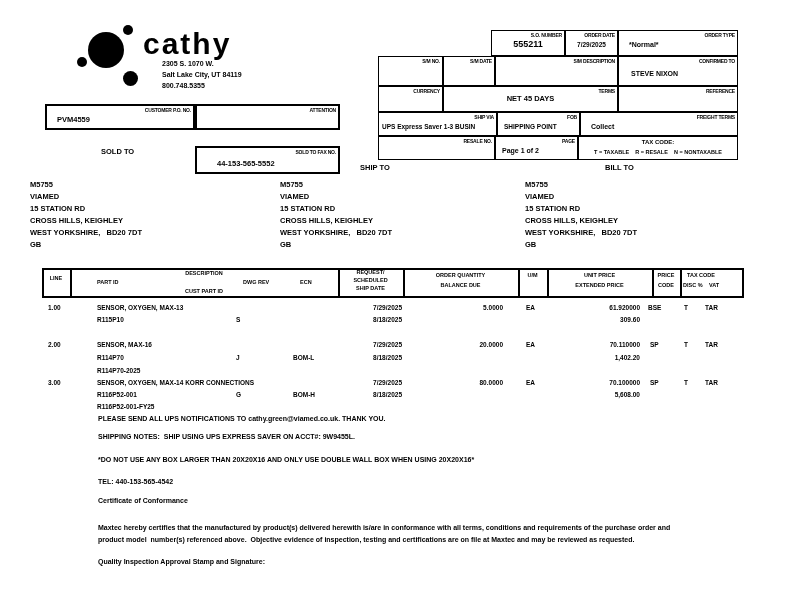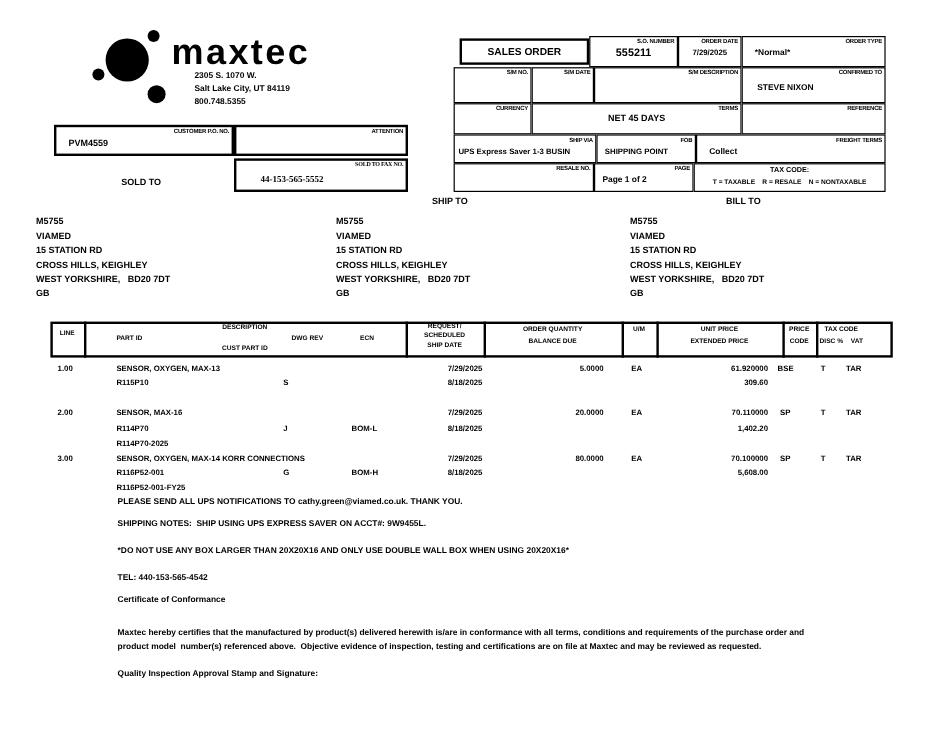--- a/index.html
+++ b/index.html
@@ -25,29 +25,26 @@
 </head>
 <body>
 
 <div class="page">
 
   <div>
     <div class="dot" style="left:88px;top:32px;width:36px;height:36px;"></div>
     <div class="dot" style="left:123px;top:25px;width:10px;height:10px;"></div>
     <div class="dot" style="left:77px;top:57px;width:10px;height:10px;"></div>
     <div class="dot" style="left:123px;top:71px;width:15px;height:15px;"></div>
-    <div class="wordmark" style="left:143px;top:29px;">maxtec</div>
+    <div class="wordmark" style="left:143px;top:29px;">cathy</div>
     <div class="t f7" style="left:162px;top:60px;">2305 S. 1070 W.</div>
     <div class="t f7" style="left:162px;top:71px;">Salt Lake City, UT 84119</div>
     <div class="t f7" style="left:162px;top:82px;">800.748.5355</div>
   </div>
 
-  <div class="cell thick" style="left:383px;top:32px;width:108px;height:22px;">
-    <div class="t f85 ctr" style="left:0;top:5px;width:100%;">SALES ORDER</div>
-  </div>
 
   <div class="cell" style="left:491px;top:30px;width:74px;height:26px;">
     <div class="lbl">S.O. NUMBER</div>
     <div class="t f9 ctr" style="left:0;top:9px;width:100%;">555211</div>
   </div>
   <div class="cell" style="left:565px;top:30px;width:53px;height:26px;">
     <div class="lbl">ORDER DATE</div>
     <div class="t f65 ctr" style="left:0;top:10px;width:100%;">7/29/2025</div>
   </div>
   <div class="cell" style="left:618px;top:30px;width:120px;height:26px;">
@@ -105,21 +102,21 @@
     <div class="t f55 ctr" style="left:0;top:12px;width:100%;">T = TAXABLE    R = RESALE    N = NONTAXABLE</div>
   </div>
 
   <div class="cell" style="left:45px;top:104px;width:150px;height:26px;border-width:2px;">
     <div class="lbl">CUSTOMER P.O. NO.</div>
     <div class="t f75" style="left:10px;top:10px;">PVM4559</div>
   </div>
   <div class="cell" style="left:195px;top:104px;width:145px;height:26px;border-width:2px;">
     <div class="lbl">ATTENTION</div>
   </div>
-  <div class="cell" style="left:195px;top:132px;width:145px;height:28px;border-width:2px;font-family:Liberation Serif, serif;">
+  <div class="cell" style="left:195px;top:146px;width:145px;height:28px;border-width:2px;">
     <div class="lbl">SOLD TO FAX NO.</div>
     <div class="t f75" style="left:20px;top:12px;">44-153-565-5552</div>
   </div>
 
   <div class="t f75" style="left:101px;top:148px;">SOLD TO</div>
   <div class="t f75" style="left:360px;top:164px;">SHIP TO</div>
   <div class="t f75" style="left:605px;top:164px;">BILL TO</div>
 
   <div>
     <div class="t f75" style="left:30px;top:181px;">M5755</div>

